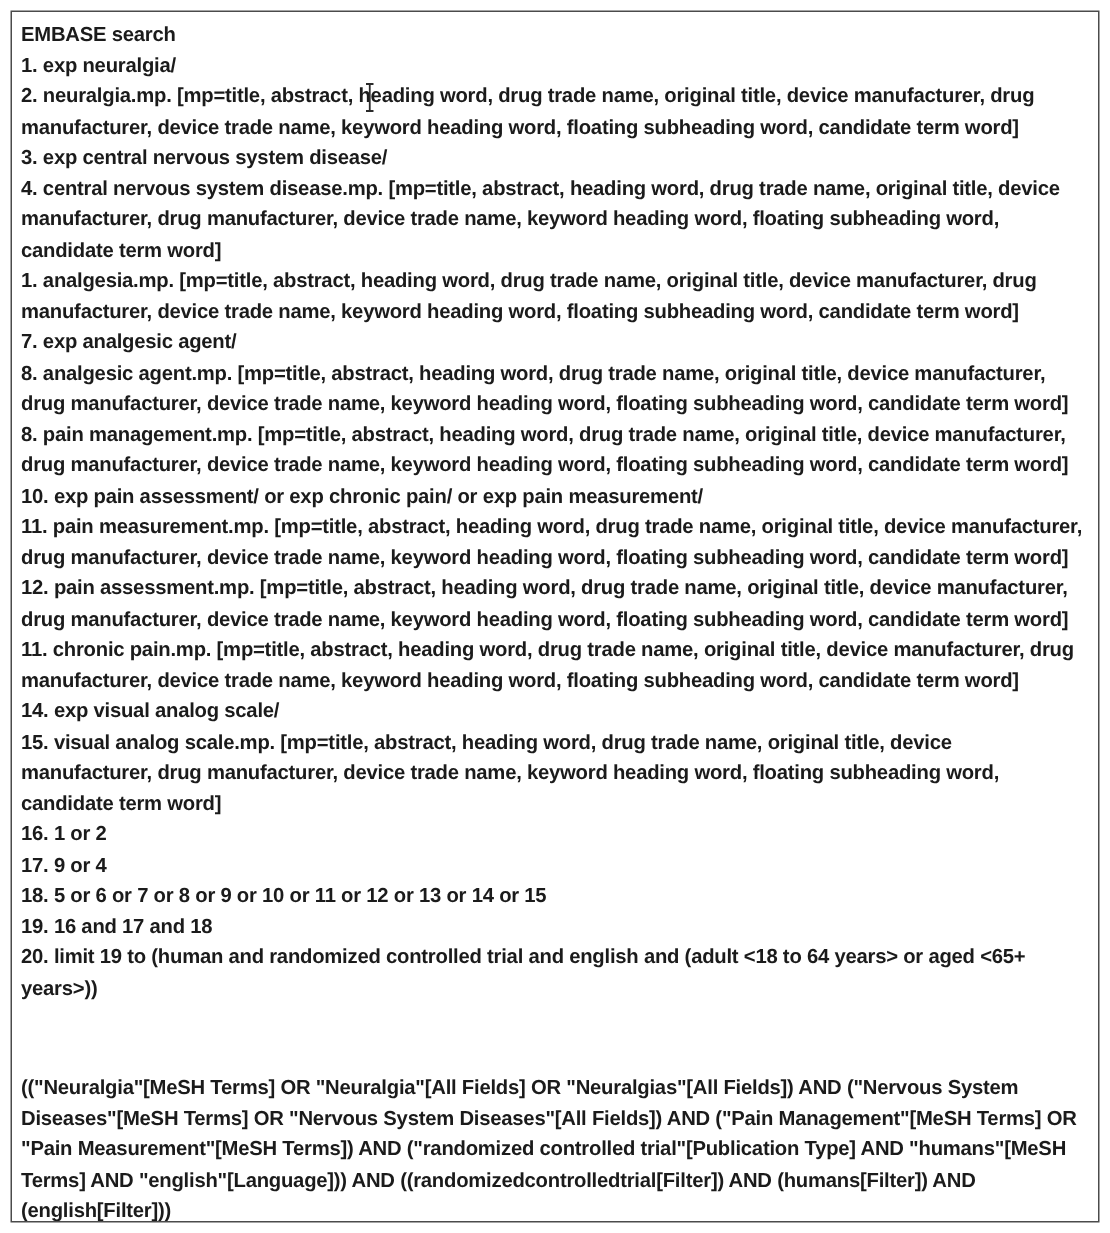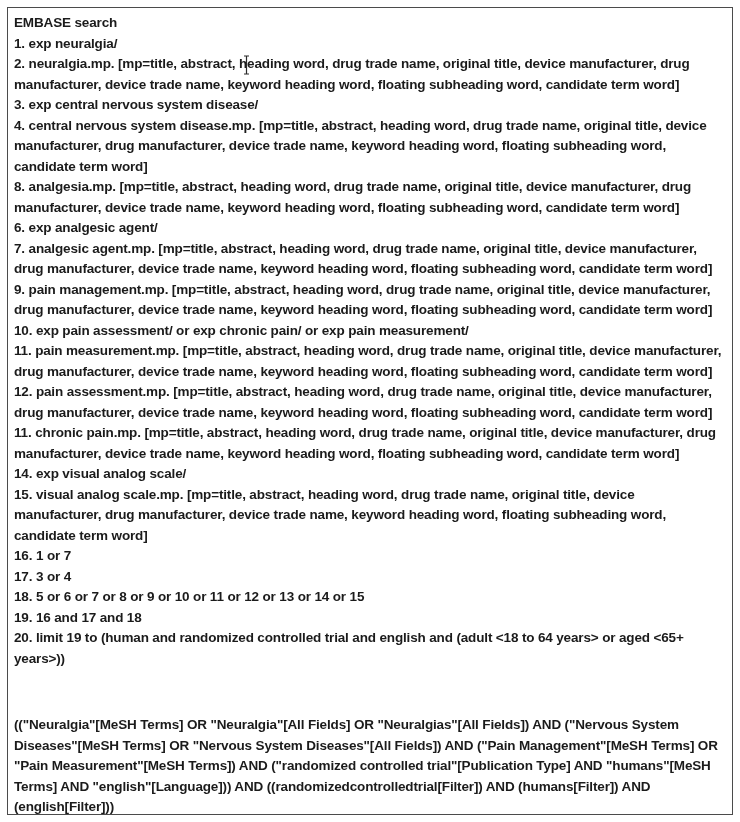--- a/index.html
+++ b/index.html
@@ -55,32 +55,32 @@
 <body>
 
 <div class="page-frame">
 
   <p class="line heading">EMBASE search</p>
 
   <p class="line">1. exp neuralgia/</p>
   <p class="line">2. neuralgia.mp. [mp=title, abstract, heading word, drug trade name, original title, device manufacturer, drug manufacturer, device trade name, keyword heading word, floating subheading word, candidate term word]</p>
   <p class="line">3. exp central nervous system disease/</p>
   <p class="line">4. central nervous system disease.mp. [mp=title, abstract, heading word, drug trade name, original title, device manufacturer, drug manufacturer, device trade name, keyword heading word, floating subheading word, candidate term word]</p>
-  <p class="line">8. analgesia.mp. [mp=title, abstract, heading word, drug trade name, original title, device manufacturer, drug manufacturer, device trade name, keyword heading word, floating subheading word, candidate term word]</p>
-  <p class="line">6. exp analgesic agent/</p>
-  <p class="line">7. analgesic agent.mp. [mp=title, abstract, heading word, drug trade name, original title, device manufacturer, drug manufacturer, device trade name, keyword heading word, floating subheading word, candidate term word]</p>
-  <p class="line">9. pain management.mp. [mp=title, abstract, heading word, drug trade name, original title, device manufacturer, drug manufacturer, device trade name, keyword heading word, floating subheading word, candidate term word]</p>
+  <p class="line">1. analgesia.mp. [mp=title, abstract, heading word, drug trade name, original title, device manufacturer, drug manufacturer, device trade name, keyword heading word, floating subheading word, candidate term word]</p>
+  <p class="line">7. exp analgesic agent/</p>
+  <p class="line">8. analgesic agent.mp. [mp=title, abstract, heading word, drug trade name, original title, device manufacturer, drug manufacturer, device trade name, keyword heading word, floating subheading word, candidate term word]</p>
+  <p class="line">8. pain management.mp. [mp=title, abstract, heading word, drug trade name, original title, device manufacturer, drug manufacturer, device trade name, keyword heading word, floating subheading word, candidate term word]</p>
   <p class="line">10. exp pain assessment/ or exp chronic pain/ or exp pain measurement/</p>
   <p class="line">11. pain measurement.mp. [mp=title, abstract, heading word, drug trade name, original title, device manufacturer, drug manufacturer, device trade name, keyword heading word, floating subheading word, candidate term word]</p>
   <p class="line">12. pain assessment.mp. [mp=title, abstract, heading word, drug trade name, original title, device manufacturer, drug manufacturer, device trade name, keyword heading word, floating subheading word, candidate term word]</p>
   <p class="line">11. chronic pain.mp. [mp=title, abstract, heading word, drug trade name, original title, device manufacturer, drug manufacturer, device trade name, keyword heading word, floating subheading word, candidate term word]</p>
   <p class="line">14. exp visual analog scale/</p>
   <p class="line">15. visual analog scale.mp. [mp=title, abstract, heading word, drug trade name, original title, device manufacturer, drug manufacturer, device trade name, keyword heading word, floating subheading word, candidate term word]</p>
-  <p class="line">16. 1 or 7</p>
-  <p class="line">17. 3 or 4</p>
+  <p class="line">16. 1 or 2</p>
+  <p class="line">17. 9 or 4</p>
   <p class="line">18. 5 or 6 or 7 or 8 or 9 or 10 or 11 or 12 or 13 or 14 or 15</p>
   <p class="line">19. 16 and 17 and 18</p>
   <p class="line">20. limit 19 to (human and randomized controlled trial and english and (adult &lt;18 to 64 years&gt; or aged &lt;65+ years&gt;))</p>
 
   <div class="blank-gap"></div>
 
   <p class="line">(("Neuralgia"[MeSH Terms] OR "Neuralgia"[All Fields] OR "Neuralgias"[All Fields]) AND ("Nervous System Diseases"[MeSH Terms] OR "Nervous System Diseases"[All Fields]) AND ("Pain Management"[MeSH Terms] OR "Pain Measurement"[MeSH Terms]) AND ("randomized controlled trial"[Publication Type] AND "humans"[MeSH Terms] AND "english"[Language])) AND ((randomizedcontrolledtrial[Filter]) AND (humans[Filter]) AND (english[Filter]))</p>
 
 </div>
 

